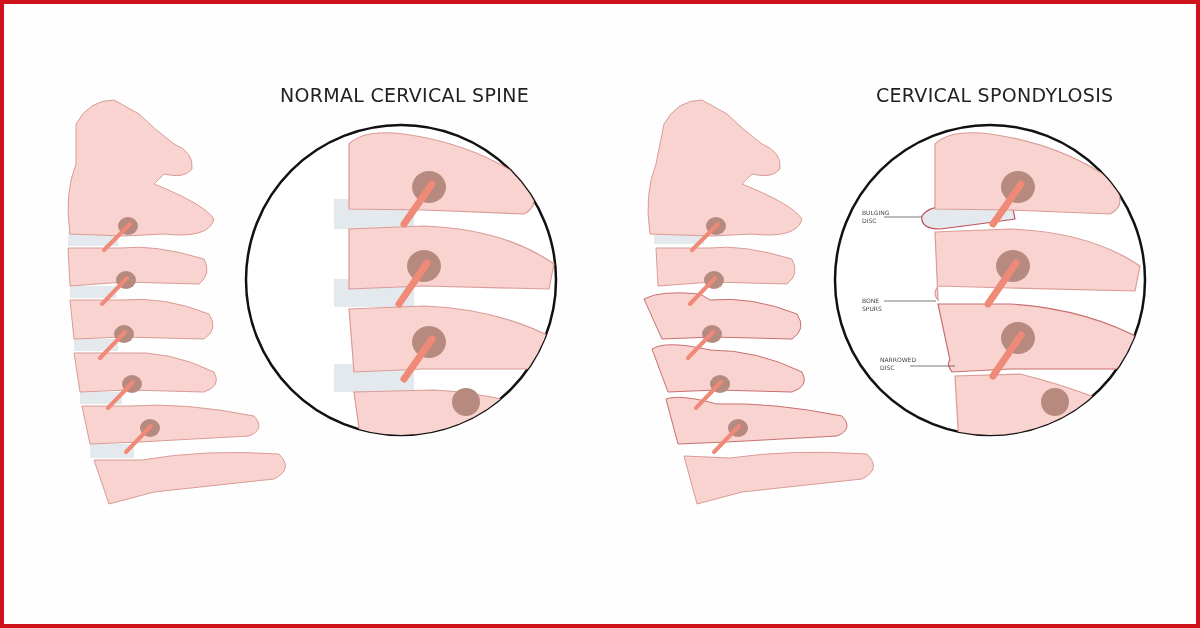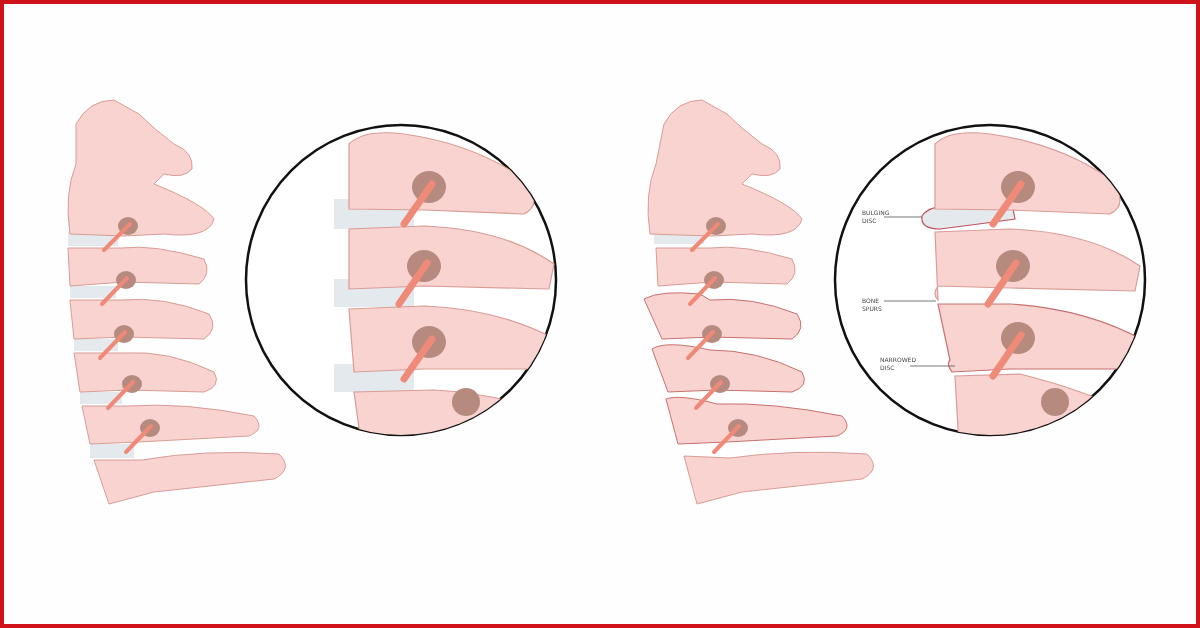--- a/index.html
+++ b/index.html
@@ -9,20 +9,21 @@
   .title{position:absolute;font-family:"DejaVu Sans",sans-serif;font-size:19px;color:#222;letter-spacing:0.3px;white-space:nowrap;}
   .lbl{position:absolute;font-family:"DejaVu Sans",sans-serif;font-size:6px;color:#444;line-height:8px;white-space:nowrap;}
   svg{position:absolute;left:0;top:0;}
 </style>
 </head>
 <body>
 
 <div class="frame">
 
   <div class="panel" style="left:0;">
+    <div class="title" style="left:276px;top:80px;">NORMAL CERVICAL SPINE</div>
     <svg width="600" height="628">
       <defs>
         <clipPath id="clipL">
             <circle cx="397" cy="276" r="155"></circle>
           </clipPath>
       </defs>
       <g stroke="#d99c96" stroke-width="1" fill="#f9d3cf">
 
         <rect x="64" y="228" width="50" height="14" fill="#e4e9ee" stroke="none"></rect>
         <rect x="66" y="282" width="46" height="12" fill="#e4e9ee" stroke="none"></rect>
@@ -72,20 +73,21 @@
         <g stroke="#f08a78" stroke-width="7" stroke-linecap="round" fill="none">
           <path d="M428 180 L400 220"></path>
             <path d="M423 259 L395 300"></path>
             <path d="M428 335 L400 375"></path>
         </g>
       </g>
     </svg>
   </div>
 
   <div class="panel" style="left:596px;">
+    <div class="title" style="left:276px;top:80px;">CERVICAL SPONDYLOSIS</div>
     <svg width="600" height="628">
       <defs>
         <clipPath id="clipR">
             <circle cx="390" cy="276" r="155"></circle>
           </clipPath>
       </defs>
       <g stroke="#d99c96" stroke-width="1" fill="#f9d3cf">
         <rect x="54" y="228" width="50" height="12" fill="#e4e9ee" stroke="none"></rect>
         <path d="M72 120 Q85 96 110 96 L135 110 Q150 125 170 140 Q190 148 188 165 Q180 175 160 170 L150 180 Q200 200 210 215 Q205 235 160 230 L120 232 L58 230 Q52 190 64 160 Z" transform="translate(-8,0)"></path>
         <path d="M56 244 L110 244 Q142 240 192 255 Q200 270 187 280 L112 278 L58 282 Z"></path>

